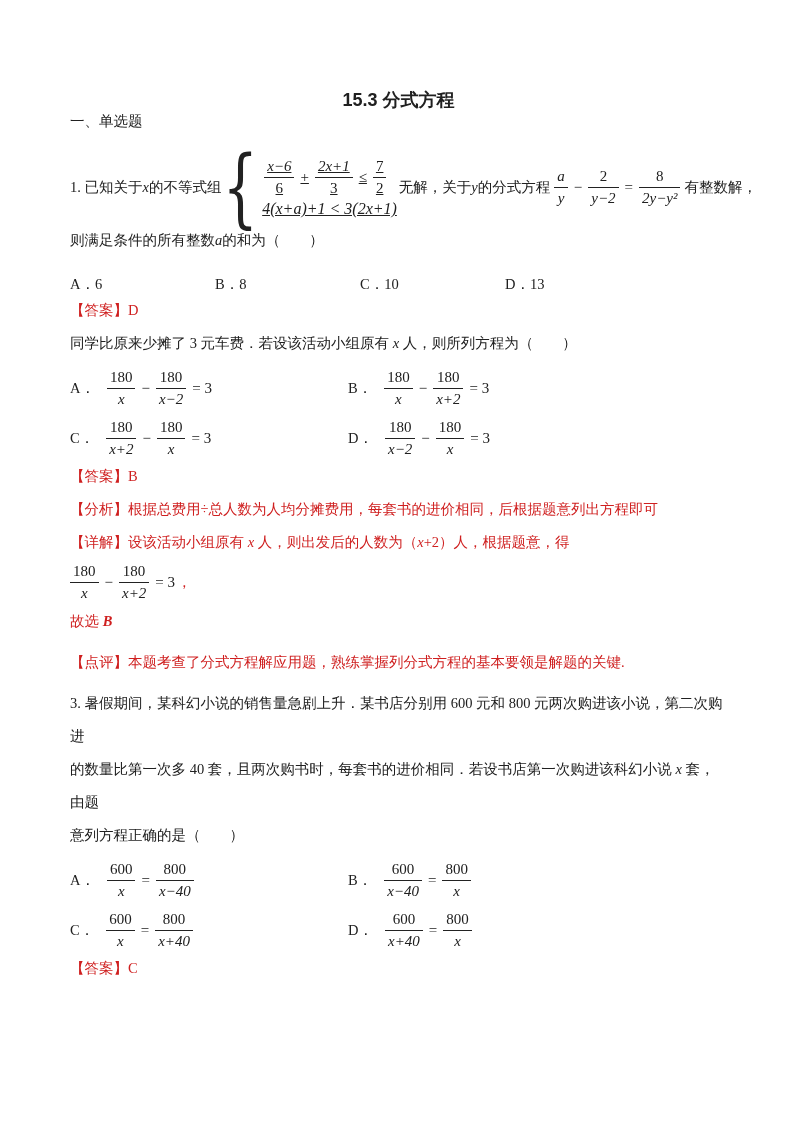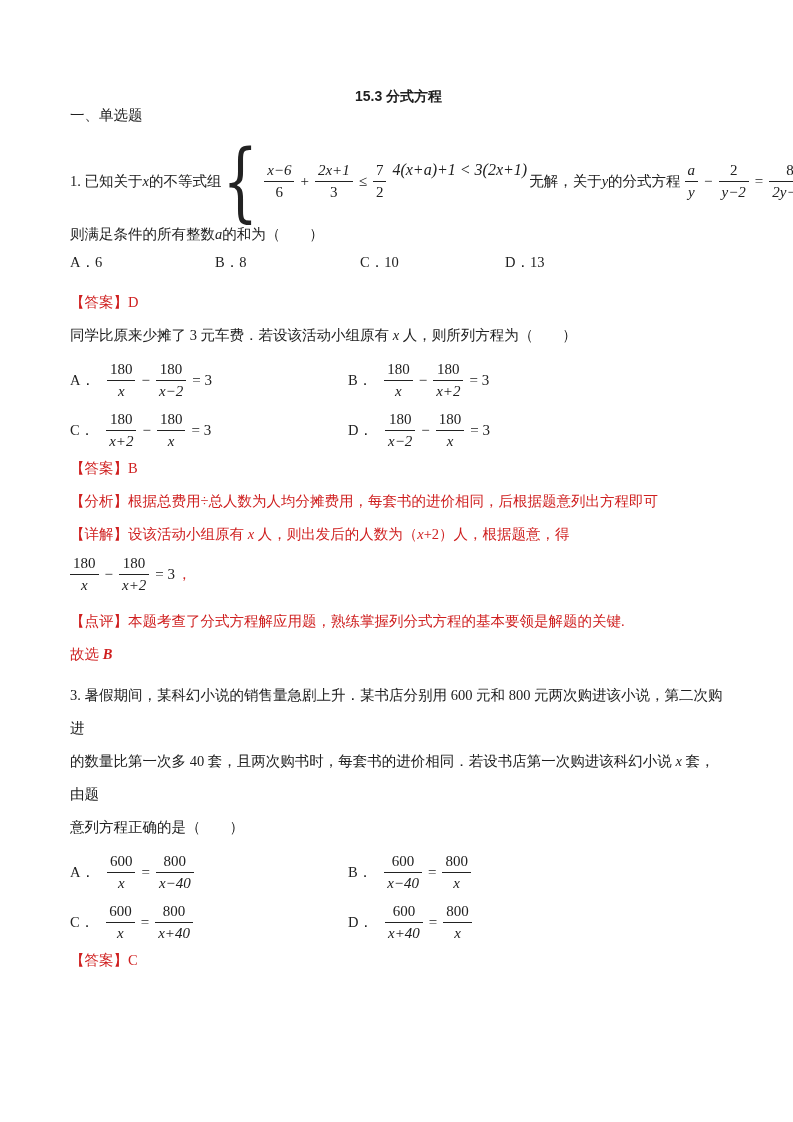--- a/index.html
+++ b/index.html
@@ -1,44 +1,44 @@
 <!DOCTYPE html>
 <html><head>
 <meta charset="utf-8">
 <style>
   html,body{margin:0;padding:0;background:#ffffff;}
   body{width:793px;height:1122px;overflow:hidden;
        font-family:"Liberation Serif","DejaVu Serif",serif;
        color:#202020;font-size:14.5px;}
   .page{padding:0 66px 0 70px;}
-  .title{text-align:center;font-weight:600;font-size:14px;
+  .title{text-align:center;font-weight:600;font-size:18px;
          padding-top:88px;margin:0;font-family:"Liberation Sans","DejaVu Sans",sans-serif;}
   .section-heading{font-size:14.5px;}
   .line{line-height:33px;margin:0;}
   .mt4{} .mt8{margin-top:8px;}
-  .mt14{margin-top:14px;} .mt16{}
+  .mt14{} .mt16{}
   .red{color:#cf1f1f;}
   .it{font-style:italic;}
   
   .frac{display:inline-block;text-align:center;vertical-align:middle;
         margin:0 4px;line-height:1.25;font-size:15px;}
   .frac .num{display:block;border-bottom:1px solid #222;padding:0 3px 1px;}
   .frac .den{display:block;padding:1px 3px 0;}
   .mop{margin:0 2px;font-size:15px;}
   
   .q1-stmt{display:flex;align-items:center;margin-top:20px;white-space:nowrap;}
   .sys{display:inline-flex;align-items:center;margin:0 2px;}
   .brace{font-size:86px;font-weight:100;line-height:0.85;
          transform:scaleX(0.65);margin:0 -8px 0 -10px;color:#222;
          font-family:"DejaVu Serif",serif;}
-  .sys-body{display:inline-flex;flex-direction:row;row-gap:3px;}
+  .sys-body{display:inline-flex;flex-direction:column;row-gap:3px;text-decoration:underline;}
   .sys-l1{display:inline-flex;align-items:center;}
   .sys-l2{font-size:16px;padding-left:2px;}
   
-  .q1-opts{display:flex;margin-top:2px;}
+  .q1-opts{display:flex;margin-top:18px;}
   .q1-opt{width:145px;}
   .opt-grid{display:grid;grid-template-columns:278px 1fr;row-gap:6px;margin-top:6px;}
   .opt{display:flex;align-items:center;height:44px;}
   .opt-label{margin-right:8px;}
   .eq-line{display:flex;align-items:center;height:46px;}
 </style>
 </head>
 <body>
 
 <div class="page">
@@ -184,25 +184,25 @@
       </span>
     <span class="mop">−</span>
     <span class="frac">
         <span class="num">180</span>
         <span class="den it">x+2</span>
       </span>
     <span class="mop">= 3</span>
     <span class="red">，</span>
   </div>
 
-  <div class="line mt8 red">【点评】本题考查了分式方程解应用题，熟练掌握列分式方程的基本要领是解题的关键.</div>
-
   <div class="line red">
     <span>故选</span> <span class="it" style="font-weight:600">B</span>
   </div>
+
+  <div class="line mt8 red">【点评】本题考查了分式方程解应用题，熟练掌握列分式方程的基本要领是解题的关键.</div>
 
   <div class="line mt8">3. 暑假期间，某科幻小说的销售量急剧上升．某书店分别用 600 元和 800 元两次购进该小说，第二次购进</div>
   <div class="line">
     <span>的数量比第一次多 40 套，且两次购书时，每套书的进价相同．若设书店第一次购进该科幻小说</span> <span class="it">x</span> <span>套，由题</span>
   </div>
   <div class="line">意列方程正确的是（　　）</div>
 
   <div class="opt-grid">
     <div class="opt">
       <span class="opt-label">A．</span>

